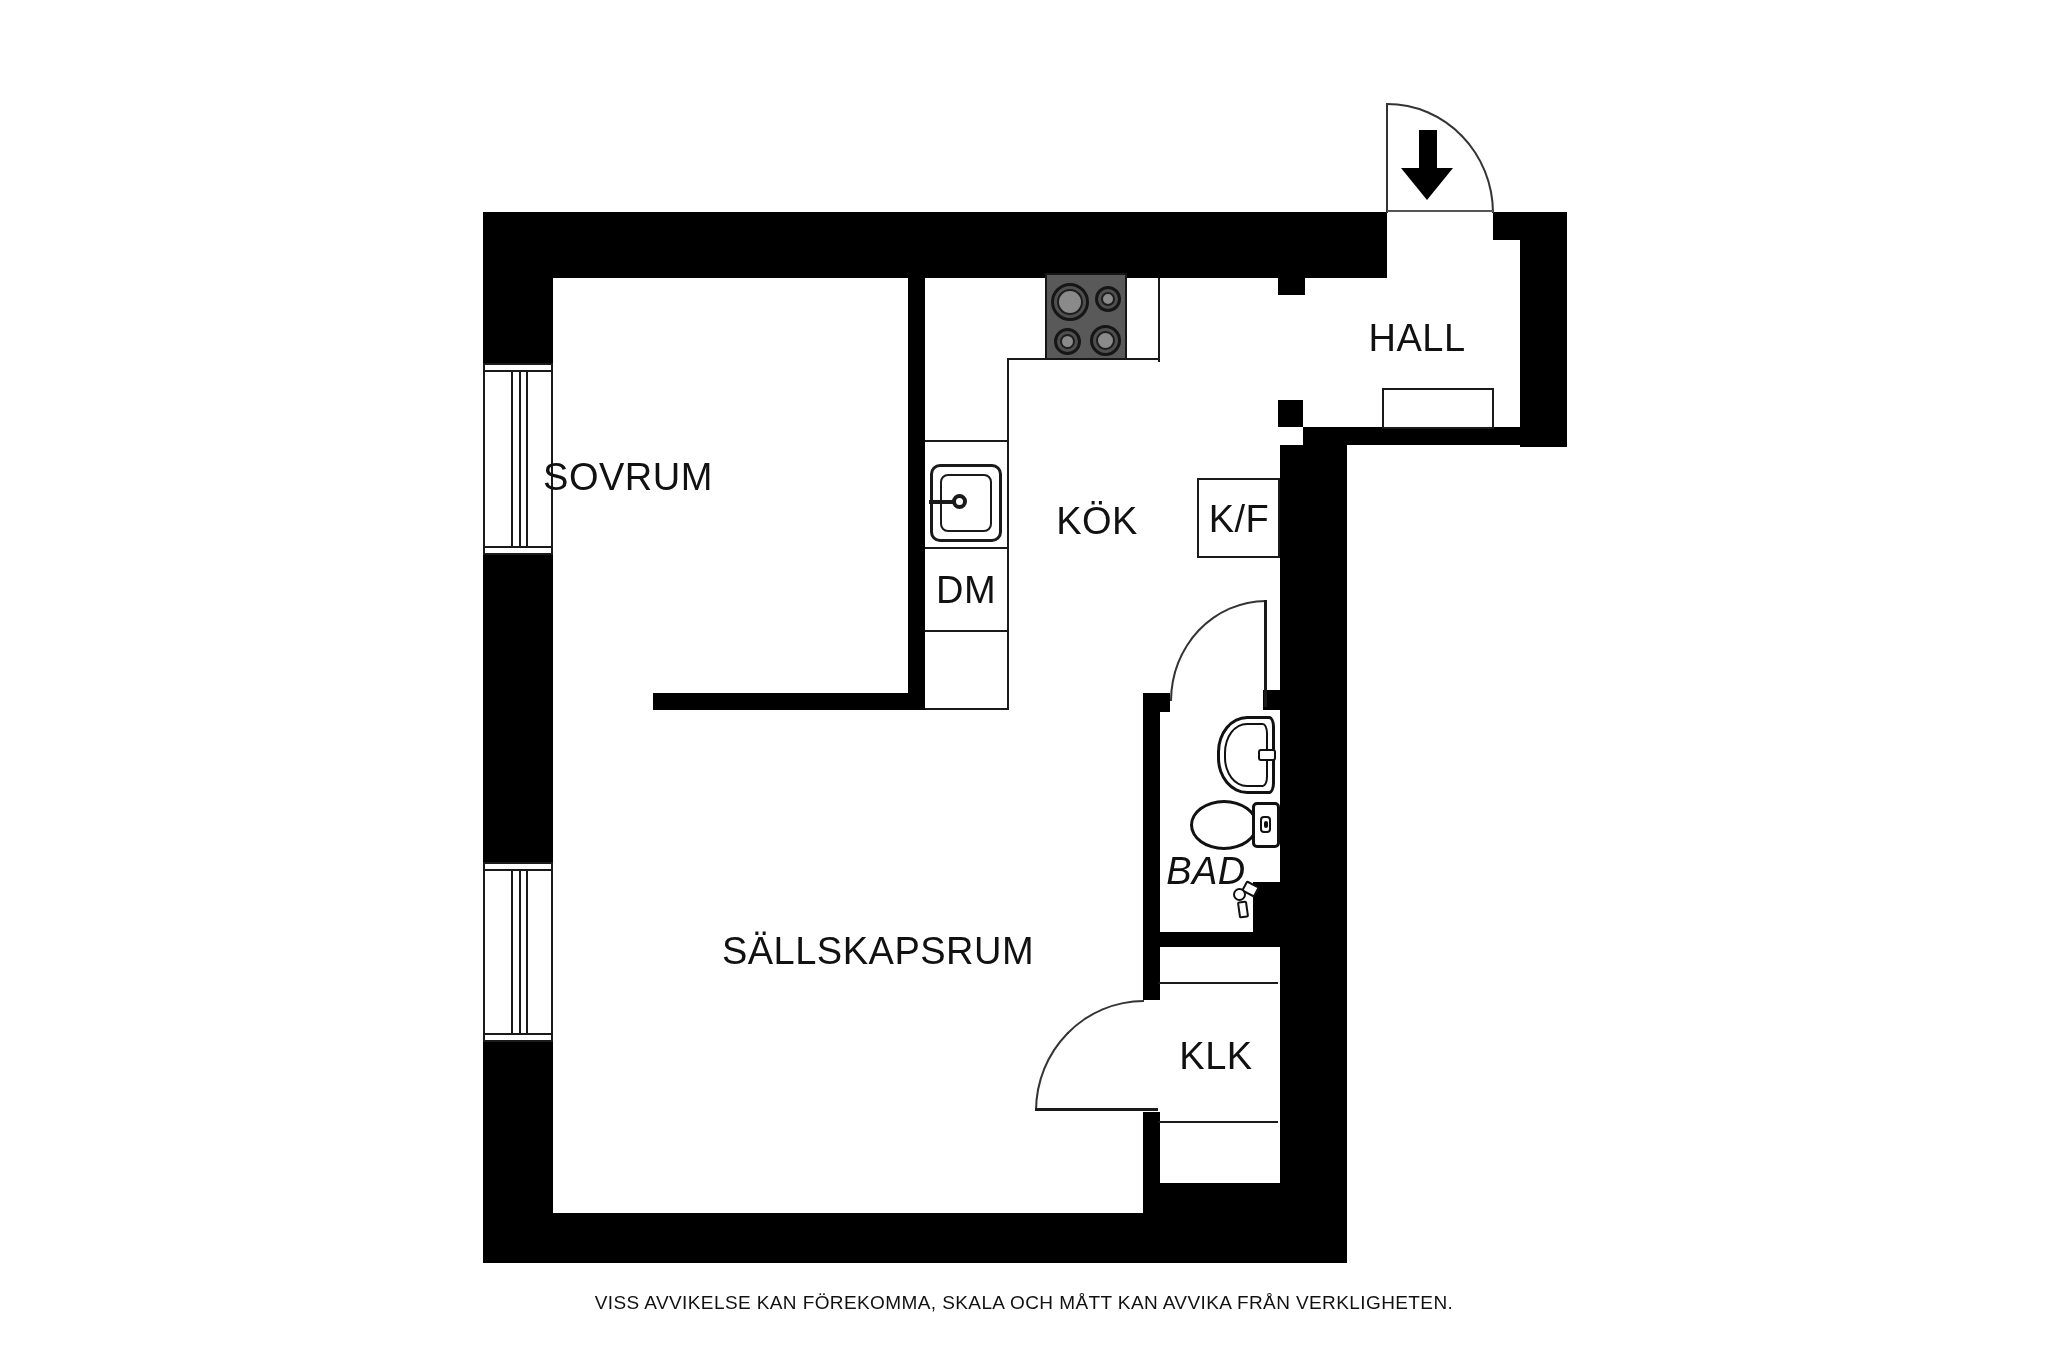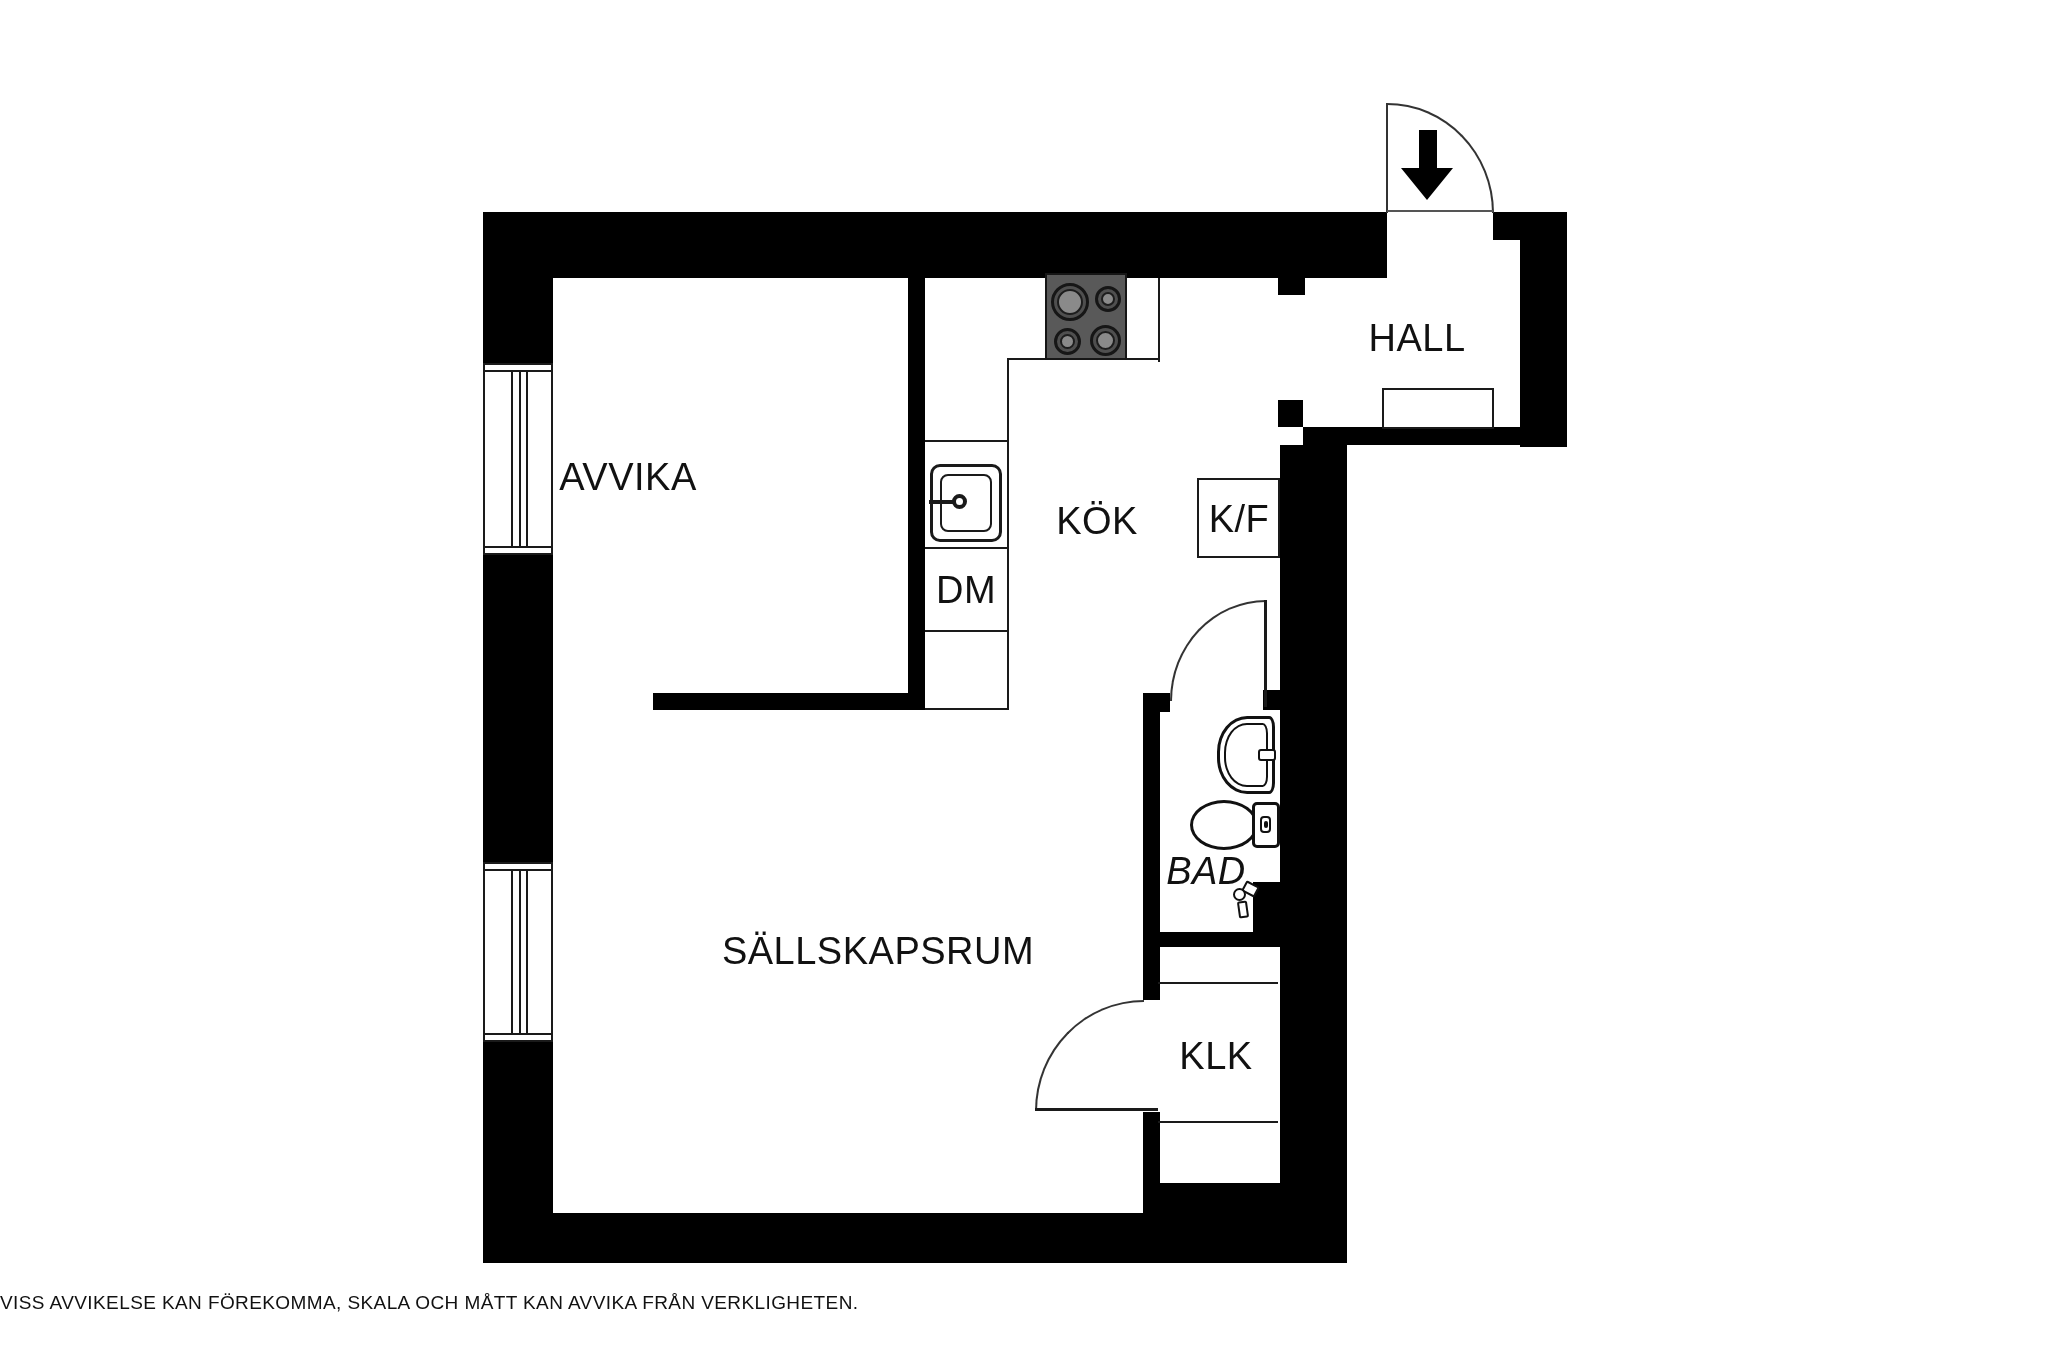--- a/index.html
+++ b/index.html
@@ -13,21 +13,21 @@
   .window{position:absolute;background:#fff;border:2px solid #1a1a1a;box-sizing:border-box;}
   .window .sill{position:absolute;left:0;right:0;height:2px;background:#1a1a1a;}
   .window .pane{position:absolute;left:26px;width:17px;top:5px;bottom:5px;
                 border:2px solid #1a1a1a;box-sizing:border-box;}
   .window .pane .mid{position:absolute;left:50%;top:0;bottom:0;width:2px;margin-left:-1px;background:#1a1a1a;}
   .arc{position:absolute;box-sizing:border-box;}
   .stove{position:absolute;background:#595959;border:2px solid #161616;box-sizing:border-box;}
   .burner{position:absolute;border:3px solid #161616;border-radius:50%;background:#4f4f4f;box-sizing:border-box;}
   .burner .in{position:absolute;left:3px;top:3px;right:3px;bottom:3px;
               background:#8a8a8a;border:2px solid #1d1d1d;border-radius:50%;box-sizing:border-box;}
-  .disclaimer{position:absolute;left:0;width:2048px;text-align:left;top:1292px;
+  .disclaimer{position:absolute;left:0;width:2048px;text-align:center;top:1292px;
               font-size:19px;color:#111;letter-spacing:0.4px;}
 </style>
 </head>
 <body>
 
 <div class="canvas">
 
   <div class="w" style="left:483px;top:212px;width:904px;height:66px;"></div>
   <div class="w" style="left:1493px;top:212px;width:74px;height:28px;"></div>
   <div class="w" style="left:1520px;top:212px;width:47px;height:235px;"></div>
@@ -133,21 +133,21 @@
                 border:2px solid #111;border-radius:50%;"></div>
     <div style="position:absolute;left:1238px;top:901px;width:10px;height:17px;background:#fff;box-sizing:border-box;
                 border:2px solid #111;border-radius:2px;transform:rotate(-8deg);"></div>
   </div>
 
   <div class="ln" style="left:1158px;top:982px;width:120px;height:2px;"></div>
   <div class="ln" style="left:1158px;top:1121px;width:120px;height:2px;"></div>
   <div class="arc" style="left:1035px;top:1000px;width:109px;height:111px;border-top:2px solid #333;border-left:2px solid #333;border-top-left-radius:100% 100%;"></div>
   <div class="ln" style="left:1035px;top:1108px;width:123px;height:3px;"></div>
 
-  <div class="lbl" style="left:628px;top:477px;">AVVIKA</div>
+  <div class="lbl" style="left:628px;top:477px;">SOVRUM</div>
   <div class="lbl" style="left:851px;top:951px;margin-left:27px;">SÄLLSKAPSRUM</div>
   <div class="lbl" style="left:1097px;top:521px;">KÖK</div>
   <div class="lbl" style="left:1417px;top:338px;">HALL</div>
   <div class="lbl" style="left:1206px;top:871px;font-style:italic;">BAD</div>
   <div class="lbl" style="left:1216px;top:1056px;">KLK</div>
   <div class="lbl" style="left:966px;top:590px;">DM</div>
   <div class="lbl" style="left:1239px;top:519px;">K/F</div>
 
   <div class="disclaimer">VISS AVVIKELSE KAN FÖREKOMMA, SKALA OCH MÅTT KAN AVVIKA FRÅN VERKLIGHETEN.</div>
 

